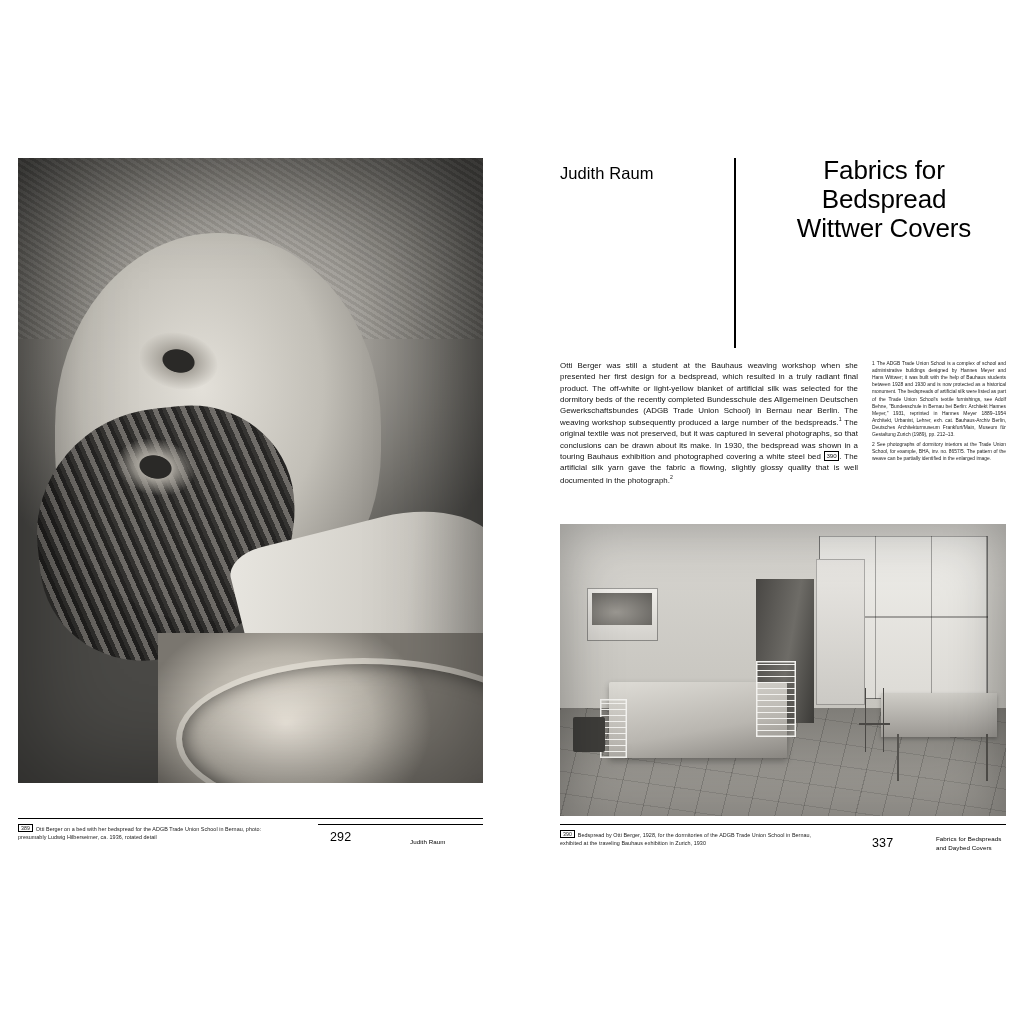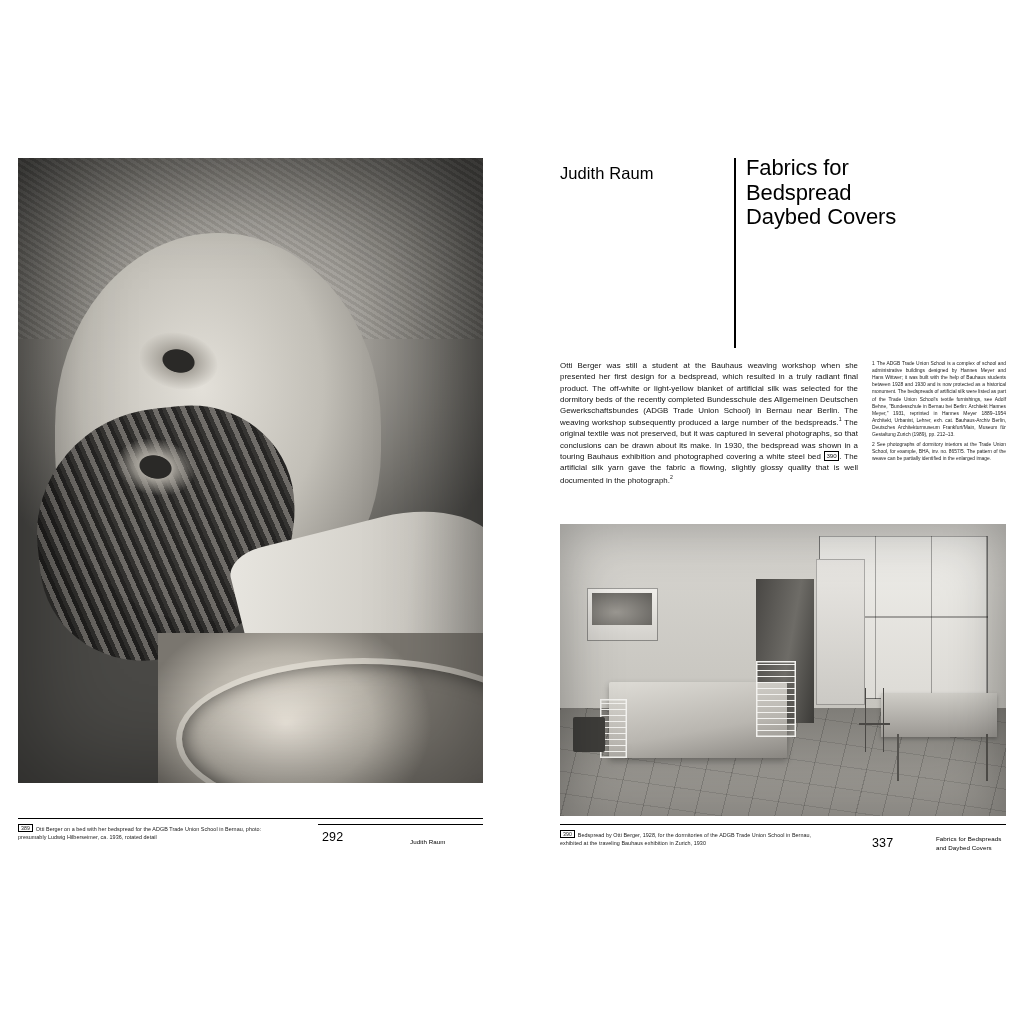--- a/index.html
+++ b/index.html
@@ -161,22 +161,22 @@
   .title-divider {
     position: absolute;
     left: 174px; top: 0;
     width: 1.6px; height: 190px;
     background: #000;
   }
   .main-title {
     position: absolute;
     left: 186px; top: -2px;
     width: 276px;
-    text-align: left;
-    font-size: 22px;
+    text-align: center;
+    font-size: 26px;
     line-height: 1.12;
     letter-spacing: -0.005em;
     font-weight: 400;
   }
 
   .body-col {
     position: absolute;
     left: 24px;
     top: 202px;
     width: 298px;
@@ -323,33 +323,33 @@
       <div class="pp-layer pp-vignette"></div>
     </div>
 
     <div class="caption-rule" style="left:0; top:660px; width:465px;"></div>
 
     <div class="fig-caption" style="left:0; top:666px; width:258px;">
       <span class="fig-num">389</span><span>Otti Berger on a bed with her bedspread for the ADGB Trade Union School in Bernau, photo: presumably Ludwig Hilberseimer, ca. 1936, rotated detail</span>
     </div>
 
     <div class="caption-rule" style="left:300px; top:666px; width:165px;"></div>
-    <div class="folio" style="left:304px; top:672px;">292</div>
+    <div class="folio" style="left:312px; top:672px;">292</div>
     <div class="running-head" style="left:392px; top:680px;">Judith Raum</div>
   </div>
 
   <div class="page-right">
 
     <div class="title-block">
       <div class="author-name">Judith Raum</div>
       <div class="title-divider"></div>
       <div class="main-title">
         <div>Fabrics for</div>
         <div>Bedspread</div>
-        <div>Daybed Covers</div>
+        <div>Wittwer Covers</div>
       </div>
     </div>
 
     <div class="body-col">
       <span>Otti Berger was still a student at the Bauhaus weaving workshop when she presented her first design for a bedspread, which resulted in a truly radiant final product. The off-white or light-yellow blanket of artificial silk was selected for the dormitory beds of the recently completed Bundesschule des Allgemeinen Deutschen Gewerkschaftsbundes (ADGB Trade Union School) in Bernau near Berlin. The weaving workshop subsequently produced a large number of the bedspreads.</span><sup>1</sup><span> The original textile was not preserved, but it was captured in several photographs, so that conclusions can be drawn about its make. In 1930, the bedspread was shown in a touring Bauhaus exhibition and photographed covering a white steel bed </span><span class="inline-fignum">390</span><span>. The artificial silk yarn gave the fabric a flowing, slightly glossy quality that is well documented in the photograph.</span><sup>2</sup>
     </div>
 
     <div class="notes-col">
       <div class="note-item">
         <span class="note-num">1</span><span>The ADGB Trade Union School is a complex of school and administrative buildings designed by Hannes Meyer and Hans Wittwer; it was built with the help of Bauhaus students between 1928 and 1930 and is now protected as a historical monument. The bedspreads of artificial silk were listed as part of the Trade Union School's textile furnishings, see Adolf Behne, "Bundesschule in Bernau bei Berlin: Architekt Hannes Meyer," 1931, reprinted in Hannes Meyer 1889–1954 Architekt, Urbanist, Lehrer, exh. cat. Bauhaus-Archiv Berlin, Deutsches Architekturmuseum Frankfurt/Main, Museum für Gestaltung Zurich (1989), pp. 212–13.</span>

